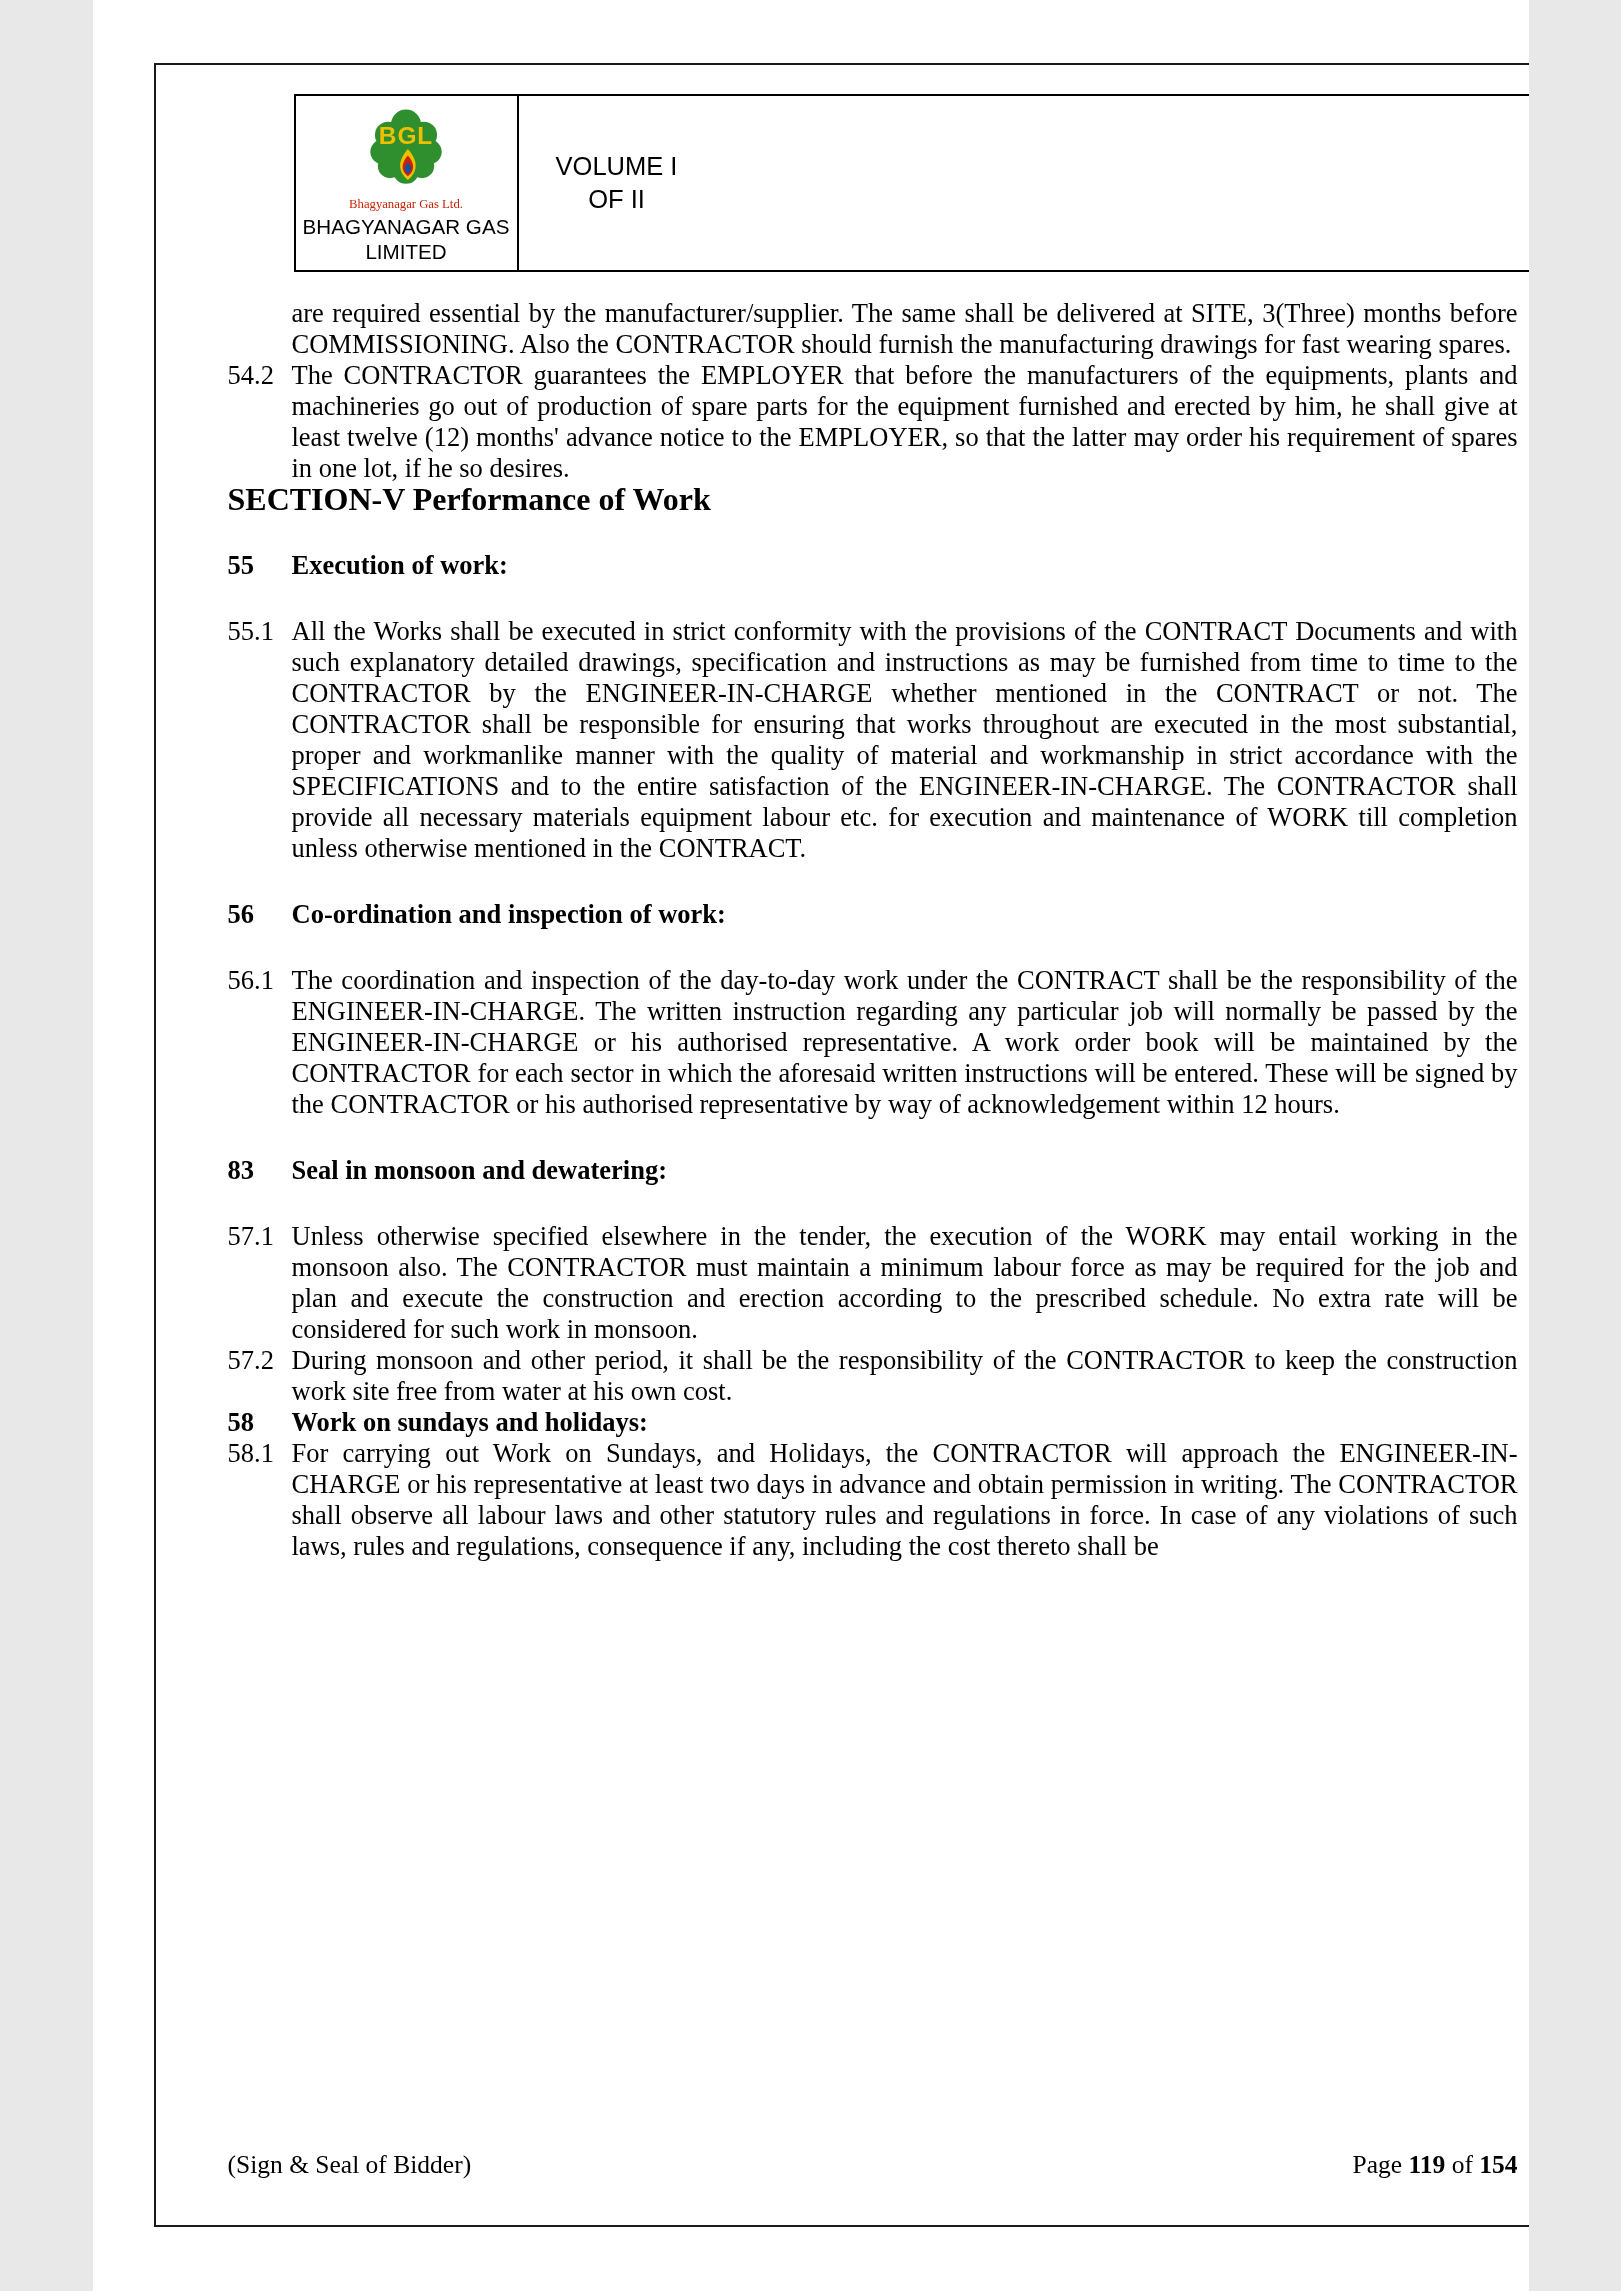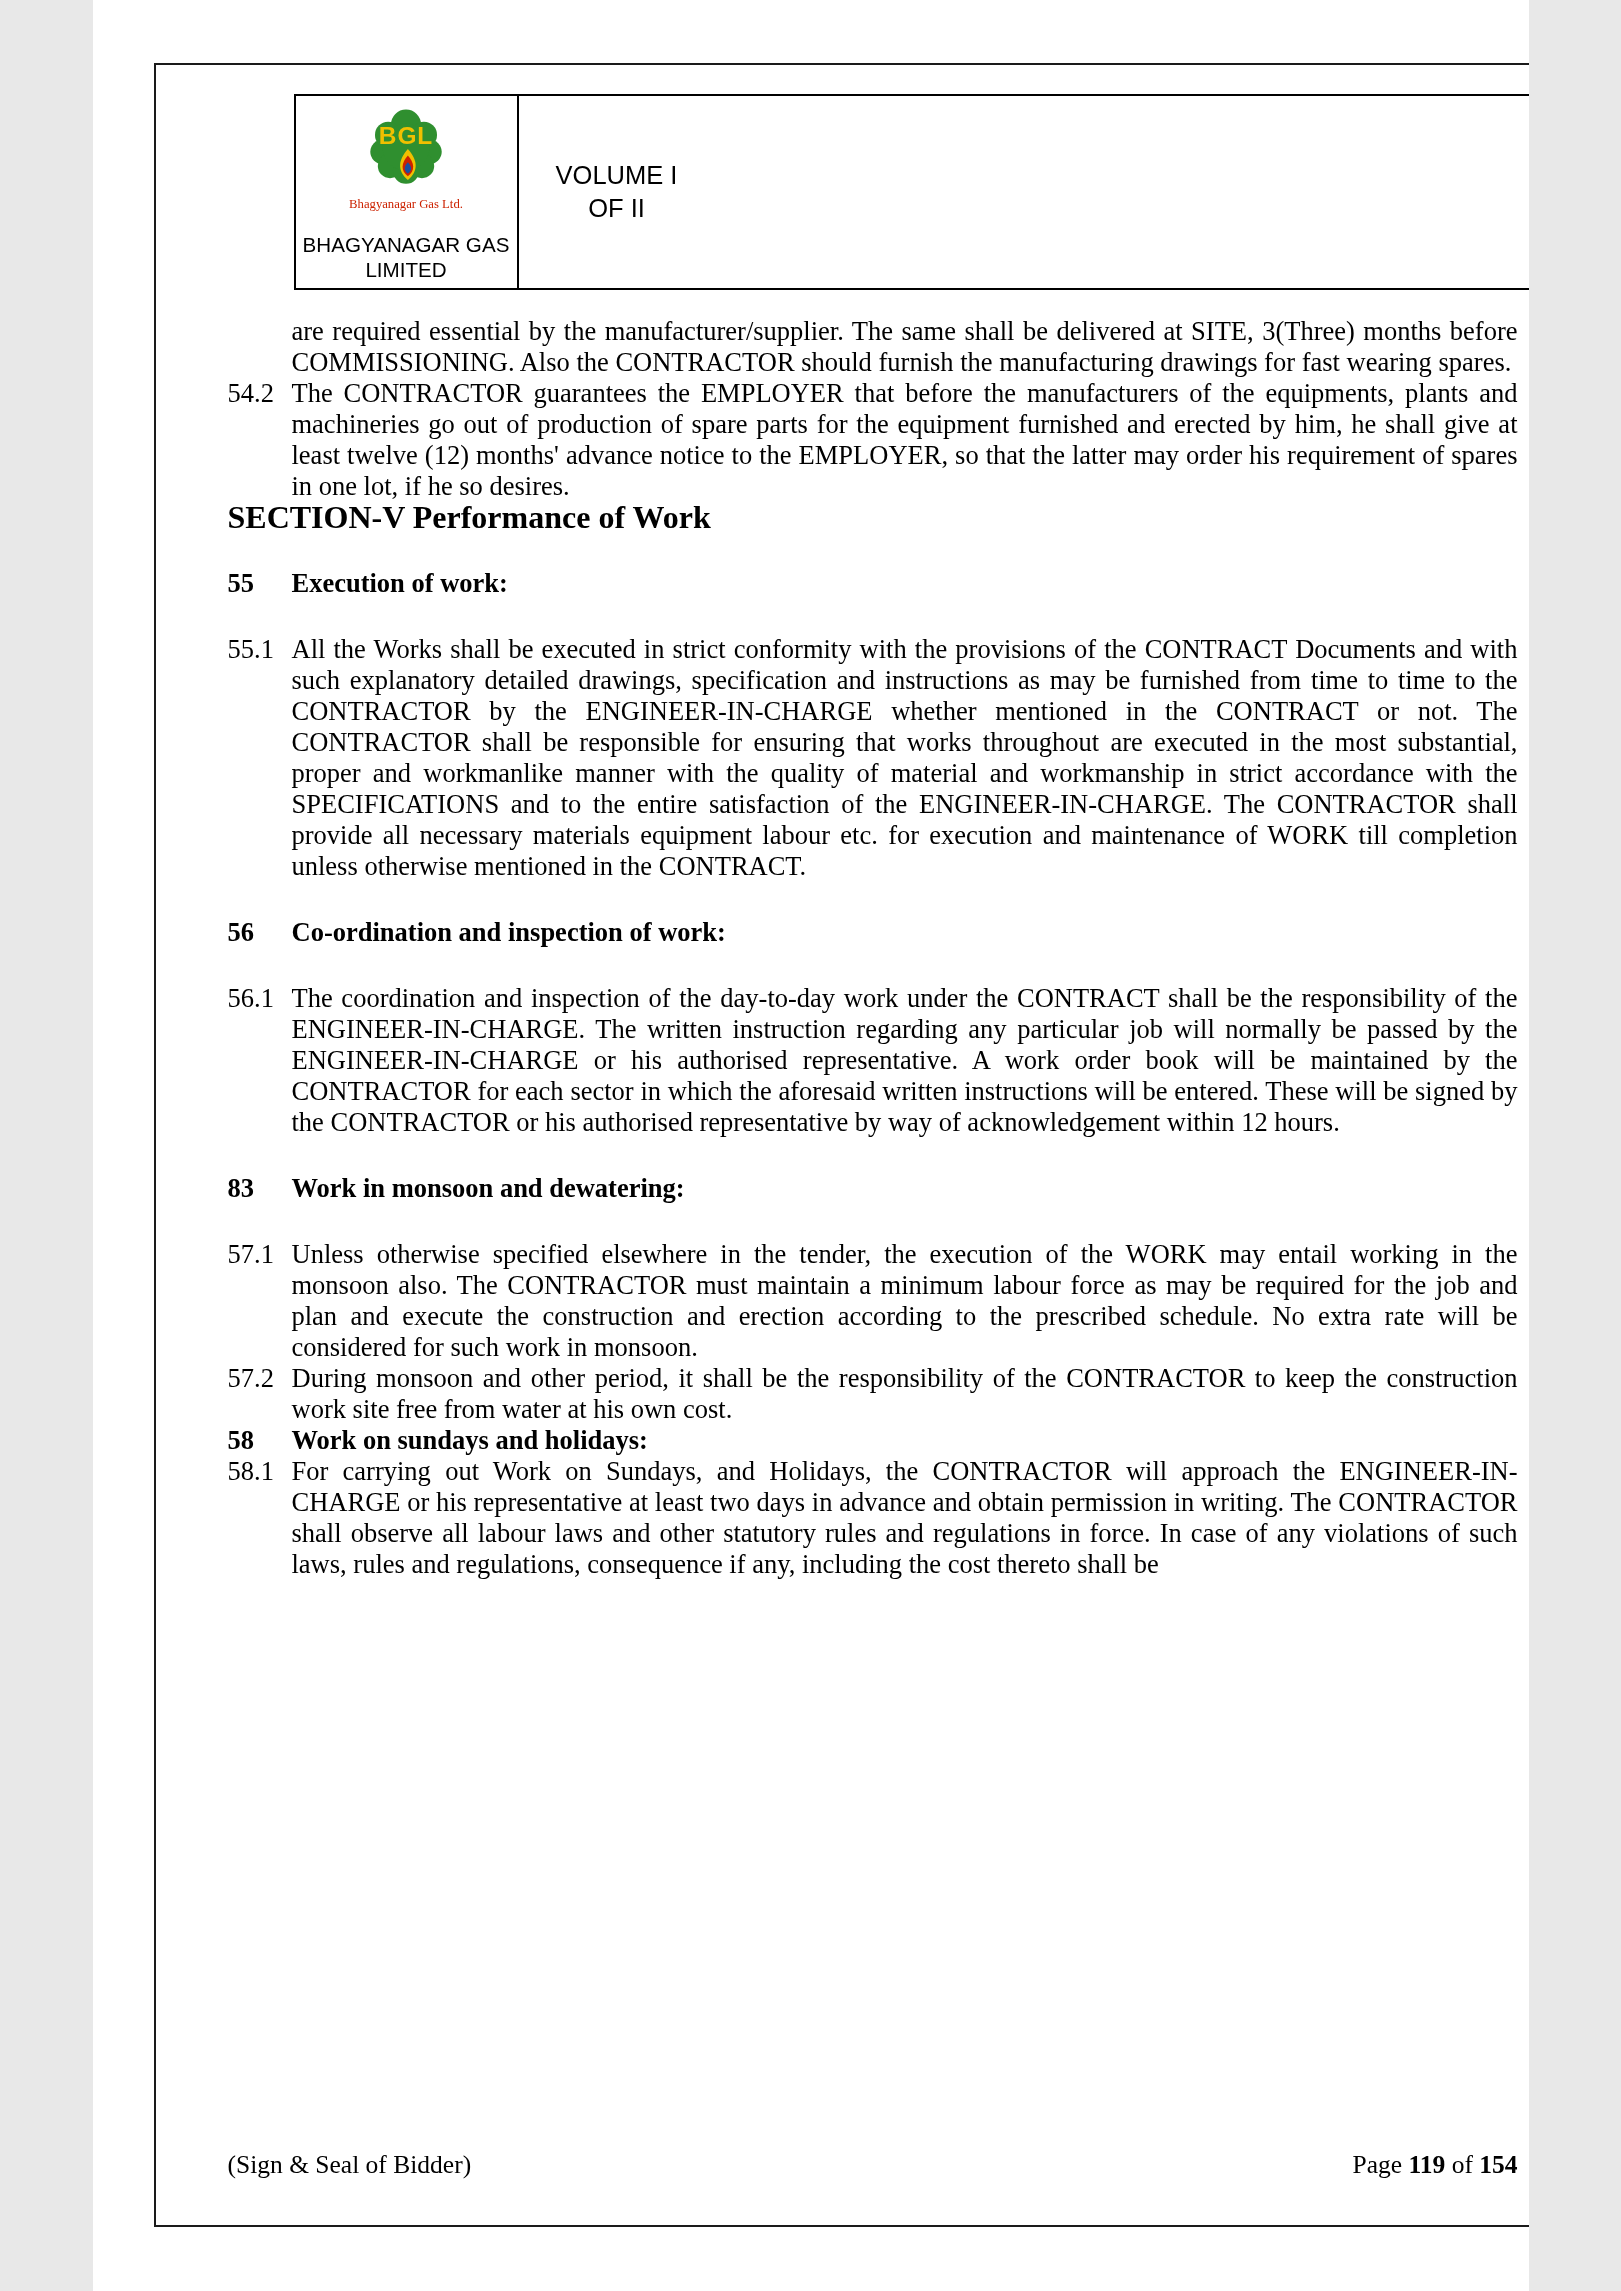--- a/index.html
+++ b/index.html
@@ -43,21 +43,21 @@
   .drop-red{fill:var(--logo-red,#cc2200);}
   .drop-blue{fill:var(--logo-blue,#1a4fa0);}
   .logo-subtext{
     font-family:"Liberation Serif",serif;
     font-size:12.7px;color:var(--logo-red,#cc2200);
     margin-top:1px;
   }
   .company-name{
     font-family:"Liberation Sans",sans-serif;
     font-size:20.6px;line-height:1.2;
-    margin-top:21px;
+    margin-top:3px;
     color:#000;
   }
   .title-cell{
     flex:1 1 auto;
     box-sizing:border-box;
     border-right:2px solid #000;
     padding:7.8px 15.7px 5.9px 15.7px;
   }
   .tender-title{
     font-family:"Liberation Sans",sans-serif;
@@ -167,21 +167,21 @@
         <div class="clause-row bold gap-after">
           <div class="clause-num">56</div>
           <div class="clause-text">Co-ordination and inspection of work:</div>
         </div>
         <div class="clause-row gap-after">
           <div class="clause-num">56.1</div>
           <div class="clause-text">The coordination and inspection of the day-to-day work under the CONTRACT shall be the responsibility of the ENGINEER-IN-CHARGE. The written instruction regarding any particular job will normally be passed by the ENGINEER-IN-CHARGE or his authorised representative. A work order book will be maintained by the CONTRACTOR for each sector in which the aforesaid written instructions will be entered. These will be signed by the CONTRACTOR or his authorised representative by way of acknowledgement within 12 hours.</div>
         </div>
         <div class="clause-row bold gap-after">
           <div class="clause-num">83</div>
-          <div class="clause-text">Work in monsoon and dewatering:</div>
+          <div class="clause-text">Seal in monsoon and dewatering:</div>
         </div>
         <div class="clause-row">
           <div class="clause-num">57.1</div>
           <div class="clause-text">Unless otherwise specified elsewhere in the tender, the execution of the WORK may entail working in the monsoon also. The CONTRACTOR must maintain a minimum labour force as may be required for the job and plan and execute the construction and erection according to the prescribed schedule. No extra rate will be considered for such work in monsoon.</div>
         </div>
         <div class="clause-row">
           <div class="clause-num">57.2</div>
           <div class="clause-text">During monsoon and other period, it shall be the responsibility of the CONTRACTOR to keep the construction work site free from water at his own cost.</div>
         </div>
         <div class="clause-row bold">

